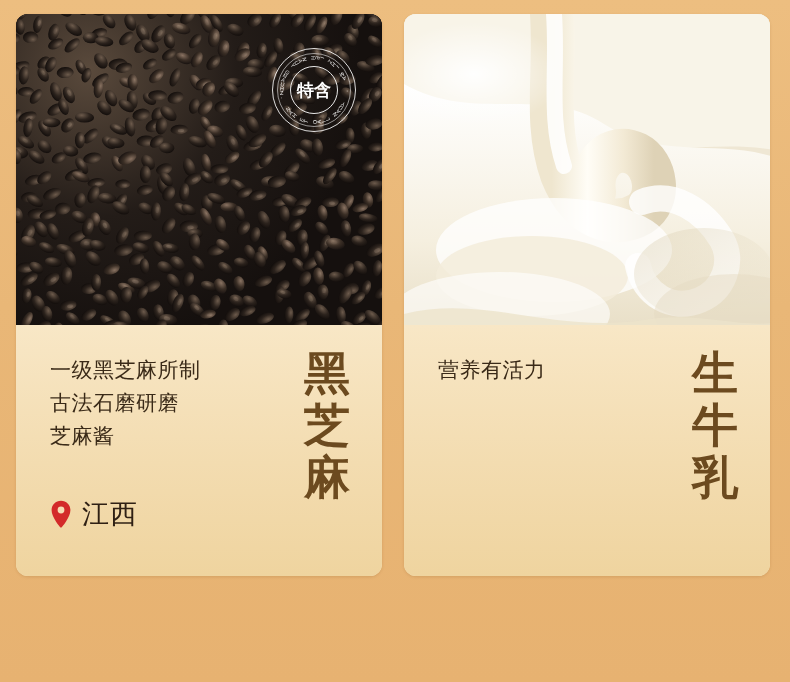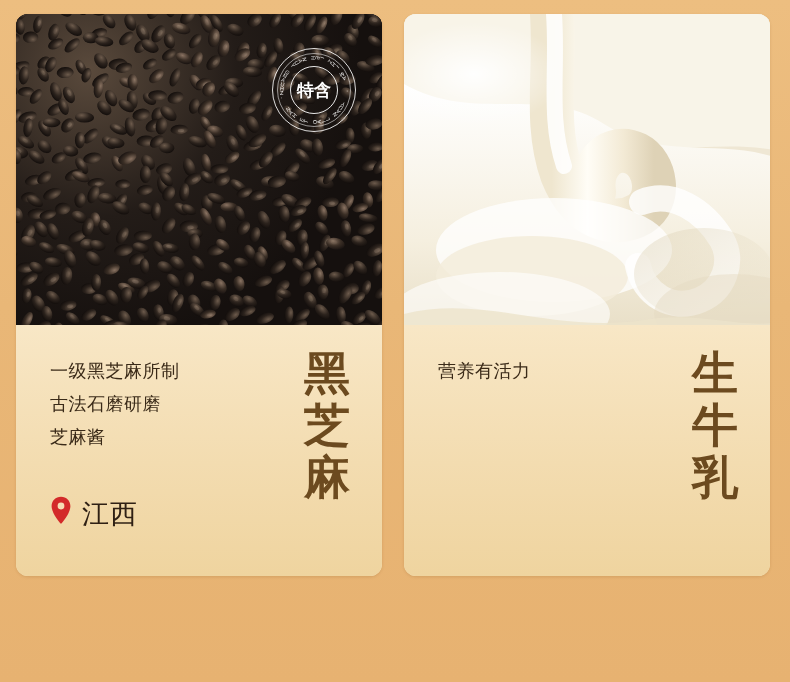--- a/index.html
+++ b/index.html
@@ -121,23 +121,23 @@
 
   
   .body {
     position: relative;
     height: 251px;
     background: linear-gradient(180deg, #f8e7c6 0%, #f3dcb0 55%, #efd49f 100%);
     padding: 30px 0 0 34px;
     box-sizing: border-box;
   }
   .lines {
-    font-family: Liberation Serif, serif;
+    font-family: Liberation Mono, monospace;
     color: #3a2a18;
-    font-size: 18px;
+    font-size: 21px;
     line-height: 33px;
     letter-spacing: 0.5px;
     max-width: 240px;
   }
   .lines div { white-space: nowrap; }
 
   .vert-title {
     position: absolute;
     right: 28px;
     top: 22px;
@@ -150,20 +150,21 @@
     text-align: center;
     letter-spacing: 0;
   }
   .vert-title span { display: block; }
 
   .location {
     position: absolute;
     left: 34px;
     bottom: 44px;
     display: flex;
+    align-items: center;
     gap: 10px;
   }
   .pin {
     width: 22px;
     height: 28px;
     display: block;
   }
   .loc-text {
     font-size: 27px;
     color: #2f2014;

